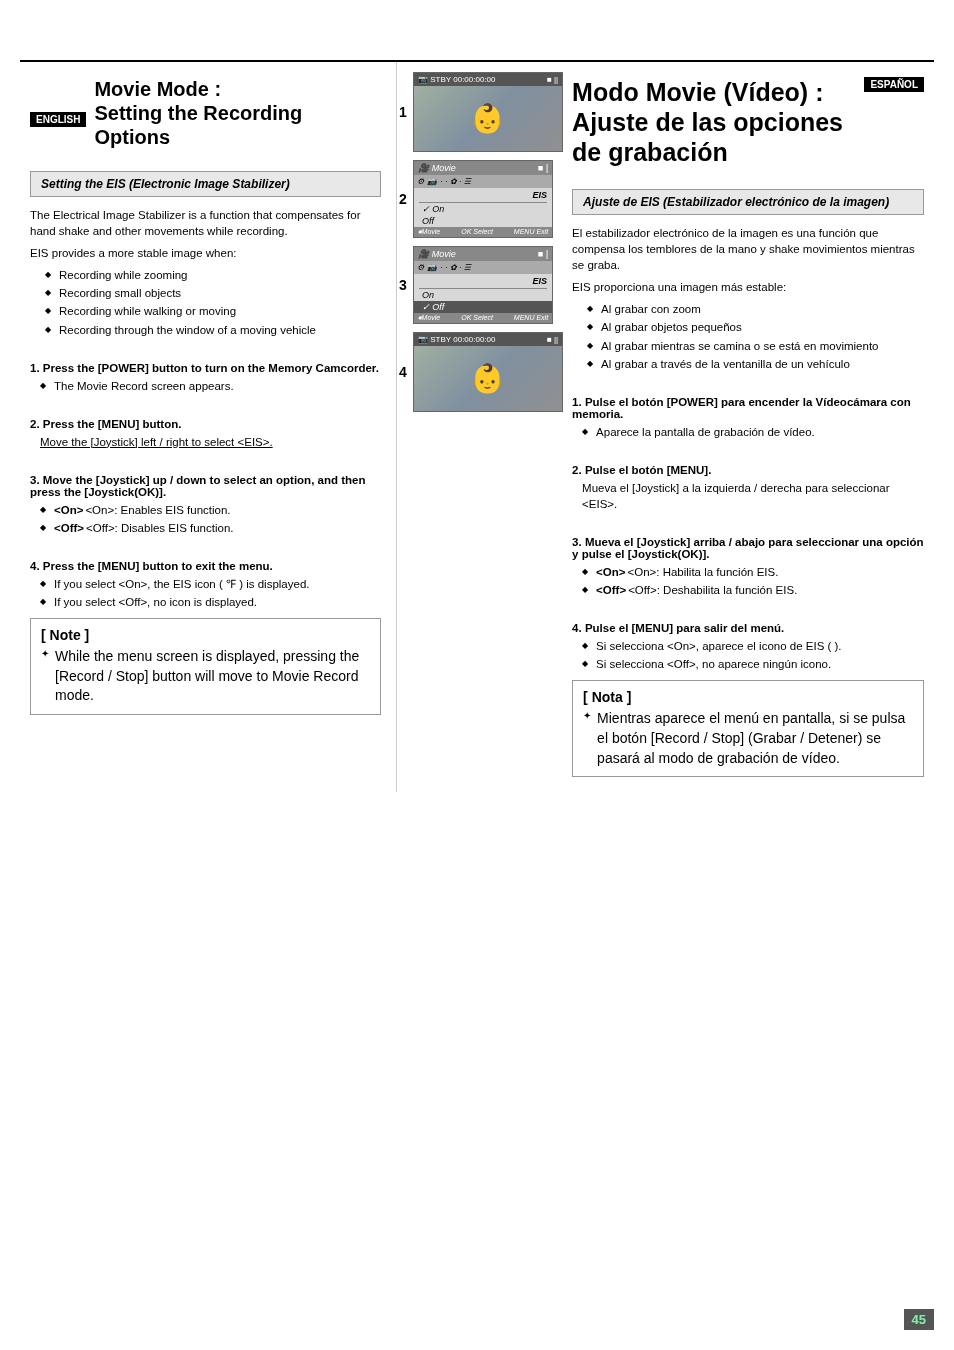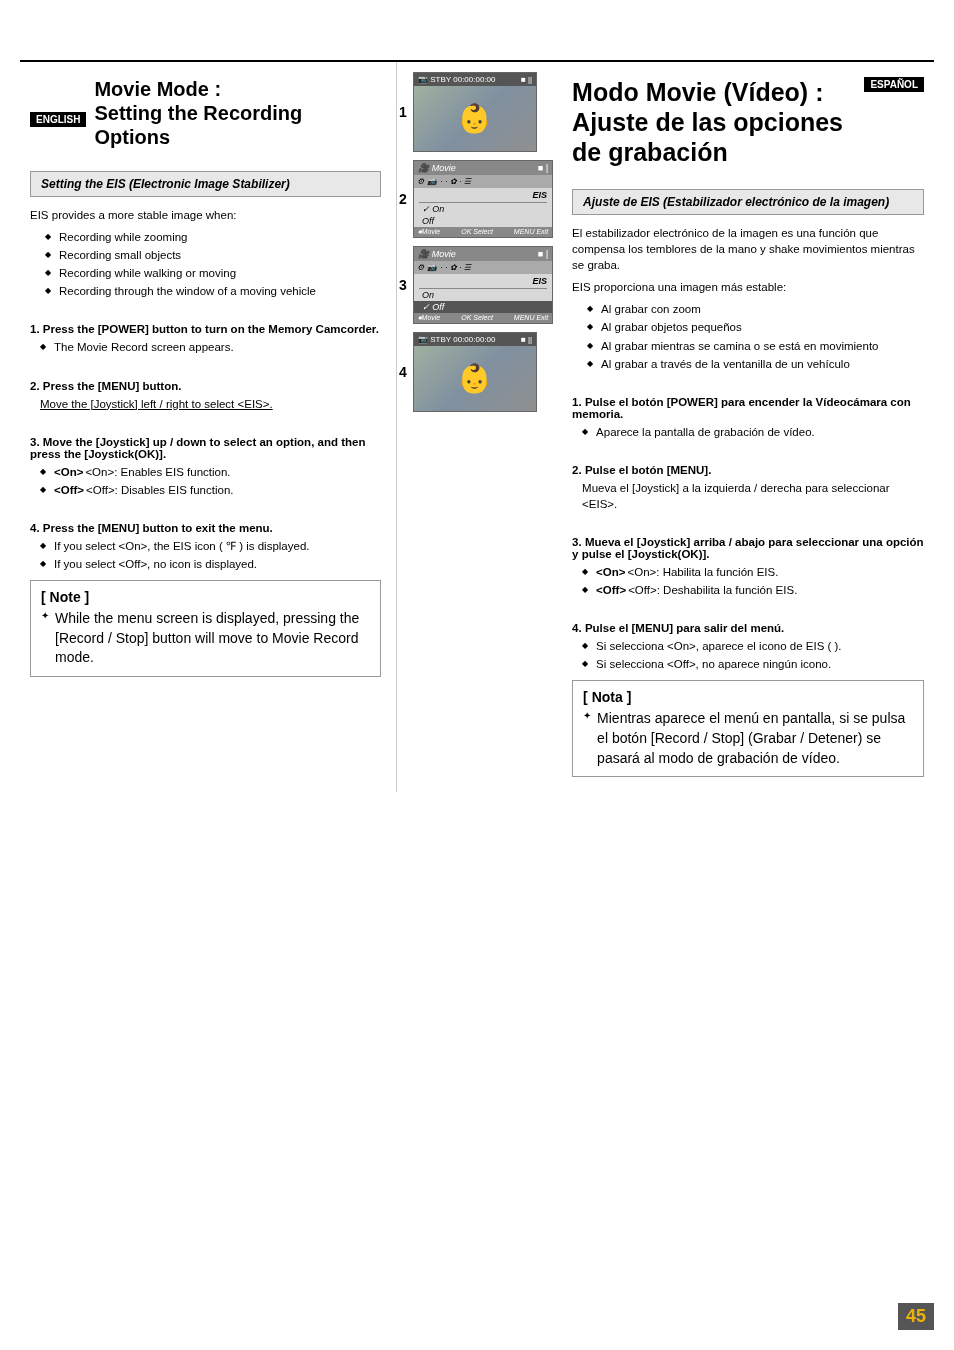--- a/index.html
+++ b/index.html
@@ -133,21 +133,21 @@
     .middle-col {
       width: 160px;
       flex-shrink: 0;
       display: flex;
       flex-direction: column;
       align-items: center;
       padding: 10px 5px;
       gap: 8px;
     }
     .cam-screen {
-      width: 124px;
+      width: 150px;
       border: 1px solid #666;
       background: #c8c8c8;
       position: relative;
       overflow: hidden;
       font-size: 9px;
     }
     .cam-screen-top {
       background: #555;
       color: #fff;
       font-size: 8px;
@@ -214,23 +214,23 @@
       transform: translateY(-50%);
       font-weight: bold;
       font-size: 14px;
       color: #000;
     }
     .page-num-badge {
       position: absolute;
       bottom: 20px;
       right: 20px;
       background: #555;
-      color: #eab308;
-      font-weight: bold;
-      font-size: 18px;
+      color: #86efac;
+      font-weight: bold;
+      font-size: 13px;
       padding: 3px 8px;
     }
   </style>
 </head>
 <body>
 
 <div class="page">
 
   <div class="content-area">
 
@@ -239,20 +239,21 @@
       <div class="section-header-english">
         <span class="badge-english">ENGLISH</span>
         <span class="main-title">
           <span>Movie Mode :</span><br>
           <span>Setting the Recording Options</span>
         </span>
       </div>
 
       <div class="subtitle-box">Setting the EIS (Electronic Image Stabilizer)</div>
 
+      <p class="body-text">The Electrical Image Stabilizer is a function that compensates for hand shake and other movements while recording.</p>
       <p class="body-text">EIS provides a more stable image when:</p>
       <ul class="bullet-list">
         <li>Recording while zooming</li>
         <li>Recording small objects</li>
         <li>Recording while walking or moving</li>
         <li>Recording through the  window of a moving vehicle</li>
       </ul>
 
       <p class="step-heading">1.  Press the [POWER] button to turn on the Memory Camcorder.</p>
       <ul class="bullet-list step-sub">

